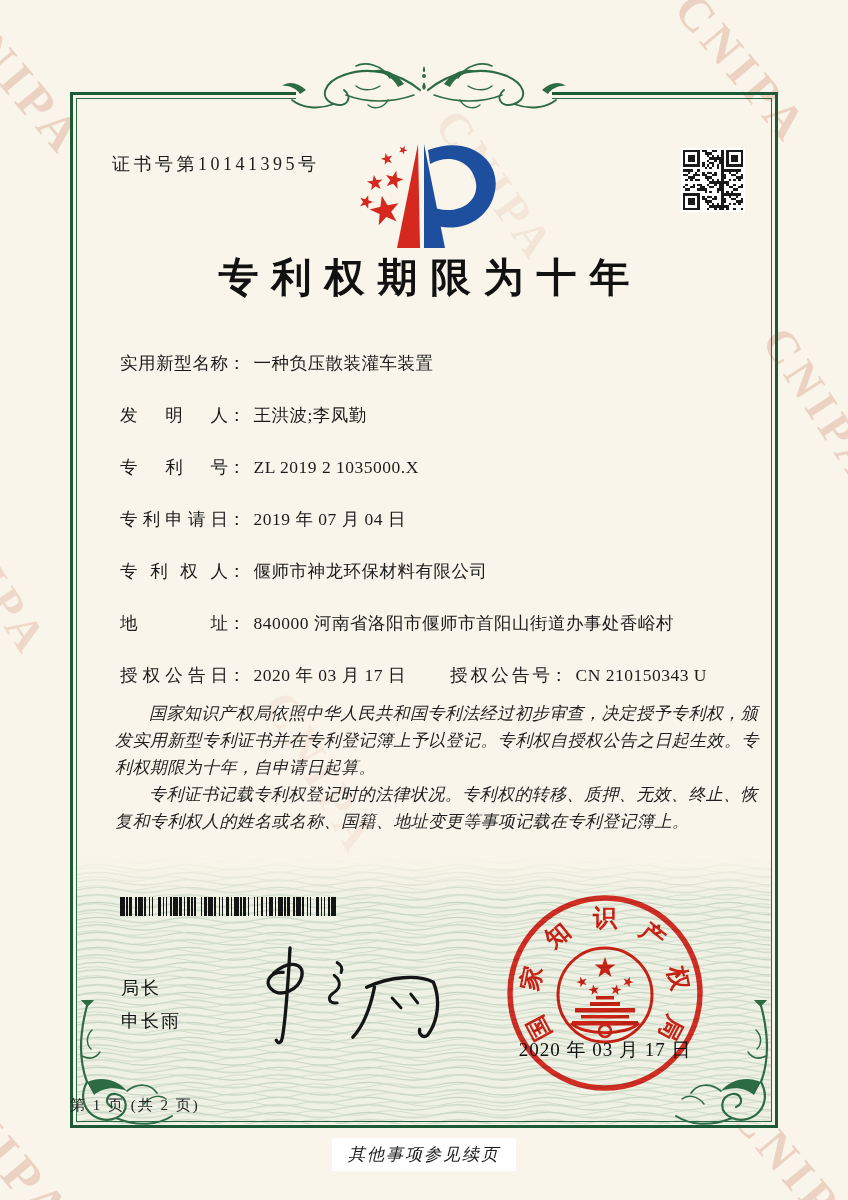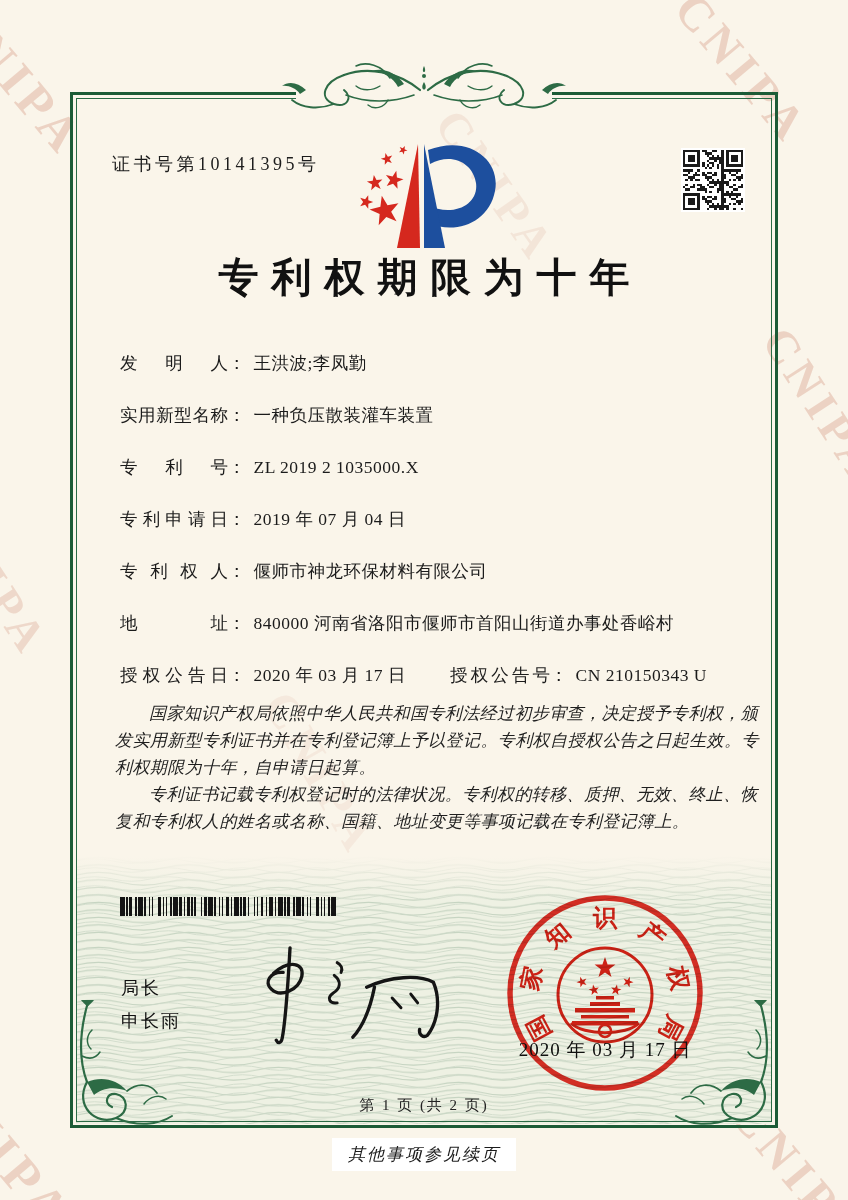--- a/index.html
+++ b/index.html
@@ -51,21 +51,21 @@
                font-family:"Liberation Serif", serif; }
   .body-text p { text-indent:2em; letter-spacing:.4px; }
 
   
   .barcode { position:absolute; left:120px; top:897px; width:216px; height:19px; display:flex; align-items:stretch; }
   .barcode div { height:100%; }
   .sig-labels { position:absolute; left:121px; top:972px; font-family:"Liberation Sans", sans-serif;
                 font-size:18px; color:#101010; line-height:33px; letter-spacing:2px; }
   .signature { position:absolute; left:237px; top:942px; }
   .seal { position:absolute; left:503px; top:891px; mix-blend-mode:multiply; }
-  .page-no { position:absolute; left:70px; top:1096px; width:708px; text-align:center;
+  .page-no { position:absolute; left:70px; top:1096px; width:708px; text-align:left;
              font-size:15px; color:#222; letter-spacing:2px; }
   .continuation { position:absolute; left:0; top:1138px; width:848px; text-align:center; }
   .continuation span { display:inline-block; background:#ffffff; padding:5px 16px;
                        font-size:17px; font-style:italic; letter-spacing:2px; color:#1b1b1b; }
 </style>
 </head>
 <body>
 
 <div class="page">
 
@@ -374,24 +374,24 @@
       <rect x="20" y="2" width="3" height="3" fill="#1a1a1a"></rect>
       <rect x="0" y="18" width="7" height="7" fill="#1a1a1a"></rect>
       <rect x="1" y="19" width="5" height="5" fill="#ffffff"></rect>
       <rect x="2" y="20" width="3" height="3" fill="#1a1a1a"></rect>
     </svg>
 
   <div class="title">专利权期限为十年</div>
 
   <div class="fields">
     <div class="field-row">
+      <span class="f-label">实用新型名称</span><span class="f-colon">：</span><span class="f-value">一种负压散装灌车装置</span>
+    </div>
+    <div class="field-row">
       <span class="f-label">发明人</span><span class="f-colon">：</span><span class="f-value">王洪波;李凤勤</span>
-    </div>
-    <div class="field-row">
-      <span class="f-label">实用新型名称</span><span class="f-colon">：</span><span class="f-value">一种负压散装灌车装置</span>
     </div>
     <div class="field-row">
       <span class="f-label">专利号</span><span class="f-colon">：</span><span class="f-value">ZL 2019 2 1035000.X</span>
     </div>
     <div class="field-row">
       <span class="f-label">专利申请日</span><span class="f-colon">：</span><span class="f-value">2019 年 07 月 04 日</span>
     </div>
     <div class="field-row">
       <span class="f-label">专利权人</span><span class="f-colon">：</span><span class="f-value">偃师市神龙环保材料有限公司</span>
     </div>

